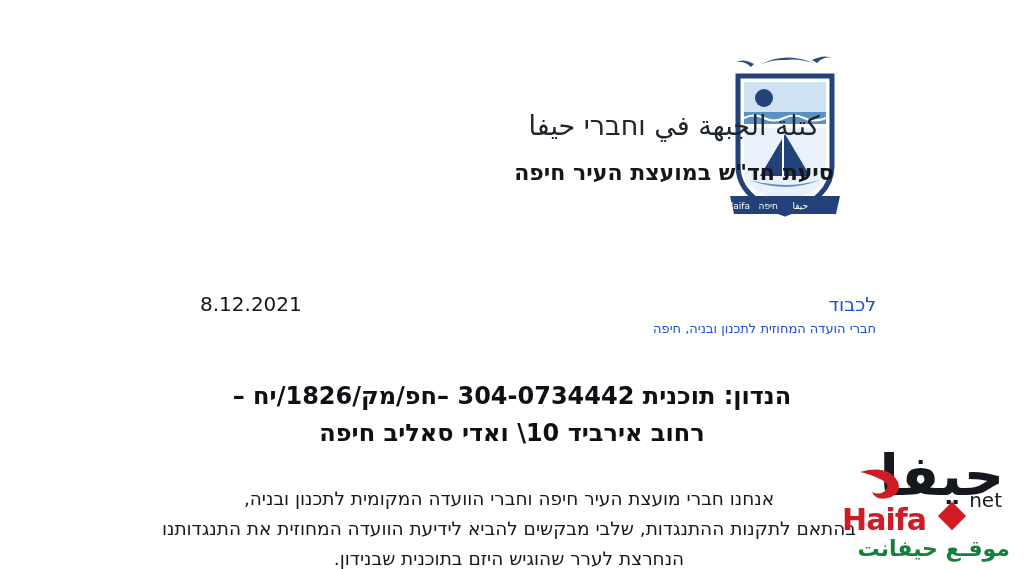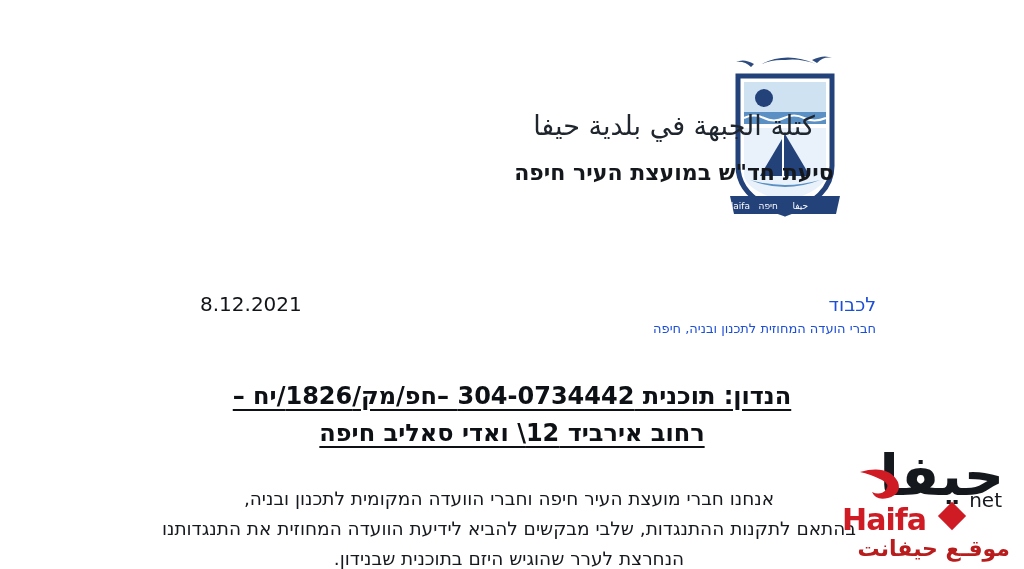--- a/index.html
+++ b/index.html
@@ -87,21 +87,20 @@
     right: 0;
     width: 1024px;
     text-align: center;
     direction: rtl;
     font-size: 24px;
     font-weight: bold;
     line-height: 1.55;
     color: #0d1014;
   }
   .subject span {
-    text-decoration: underline;
     text-underline-offset: 5px;
   }
 
   
   .body-text {
     position: absolute;
     top: 484px;
     right: 110px;
     width: 810px;
     text-align: center;
@@ -164,21 +163,21 @@
     font-size: 20px;
     color: #15191e;
     direction: ltr;
   }
   .wm-sub {
     position: absolute;
     top: 96px;
     right: 0px;
     font-size: 22px;
     font-weight: bold;
-    color: #b91c1c;
+    color: #15803d;
     letter-spacing: 0px;
     white-space: nowrap;
   }
 </style>
 </head>
 <body>
 
 <div class="page">
 
   <div class="emblem">
@@ -201,37 +200,37 @@
       <path d="M30 134 q35 14 70 0 q-35 10 -70 0 Z" fill="#5b90c4"></path>
 
       <path d="M10 150 L120 150 L116 168 L14 168 Z" fill="#23427a"></path>
       <text x="30" y="163" font-size="9" fill="#ffffff" font-family="DejaVu Sans, sans-serif">Haifa</text>
       <text x="58" y="163" font-size="9" fill="#ffffff" font-family="DejaVu Sans, sans-serif">חיפה</text>
       <text x="88" y="163" font-size="9" fill="#ffffff" font-family="DejaVu Sans, sans-serif">حيفا</text>
     </svg>
   </div>
 
   <div class="header-block">
-    <div class="header-ar">كتلة الجبهة في بلدية حيفا</div>
+    <div class="header-ar">كتلة الجبهة في וחברי حيفا</div>
     <div class="header-he">סיעת חד"ש במועצת העיר חיפה</div>
   </div>
 
   <div class="date">8.12.2021</div>
 
   <div class="addressee">
     <div class="line1">לכבוד</div>
     <div class="line2">חברי הועדה המחוזית לתכנון ובניה, חיפה</div>
   </div>
 
   <div class="subject">
     <div>
       <span>הנדון: תוכנית  304-0734442 –חפ/מק/1826/יח –</span>
     </div>
     <div>
-      <span>רחוב אירביד 12\ ואדי סאליב חיפה</span>
+      <span>רחוב אירביד 10\ ואדי סאליב חיפה</span>
     </div>
   </div>
 
   <div class="body-text">
     <div>אנחנו חברי מועצת העיר חיפה וחברי הוועדה המקומית לתכנון  ובניה,</div>
     <div>בהתאם לתקנות ההתנגדות, שלבי מבקשים להביא לידיעת הוועדה המחוזית את התנגדותנו</div>
     <div>הנחרצת לערר שהוגיש היזם בתוכנית שבנידון.</div>
   </div>
 
   <div class="watermark">

